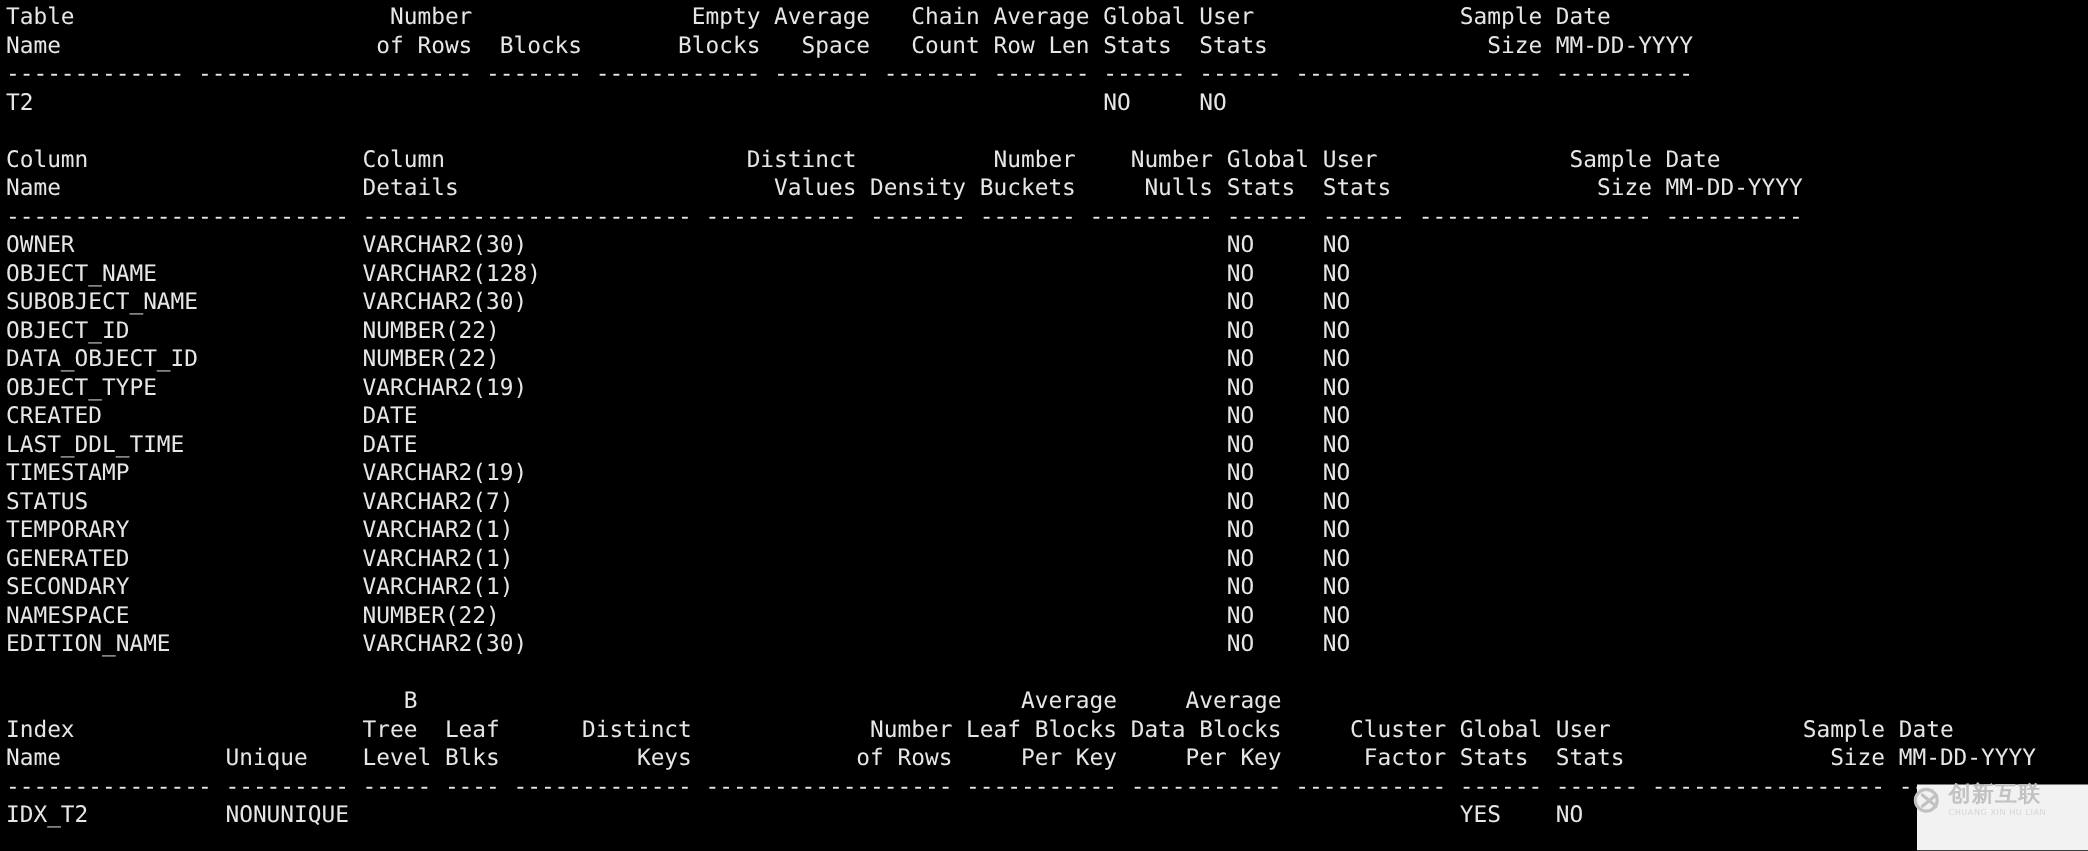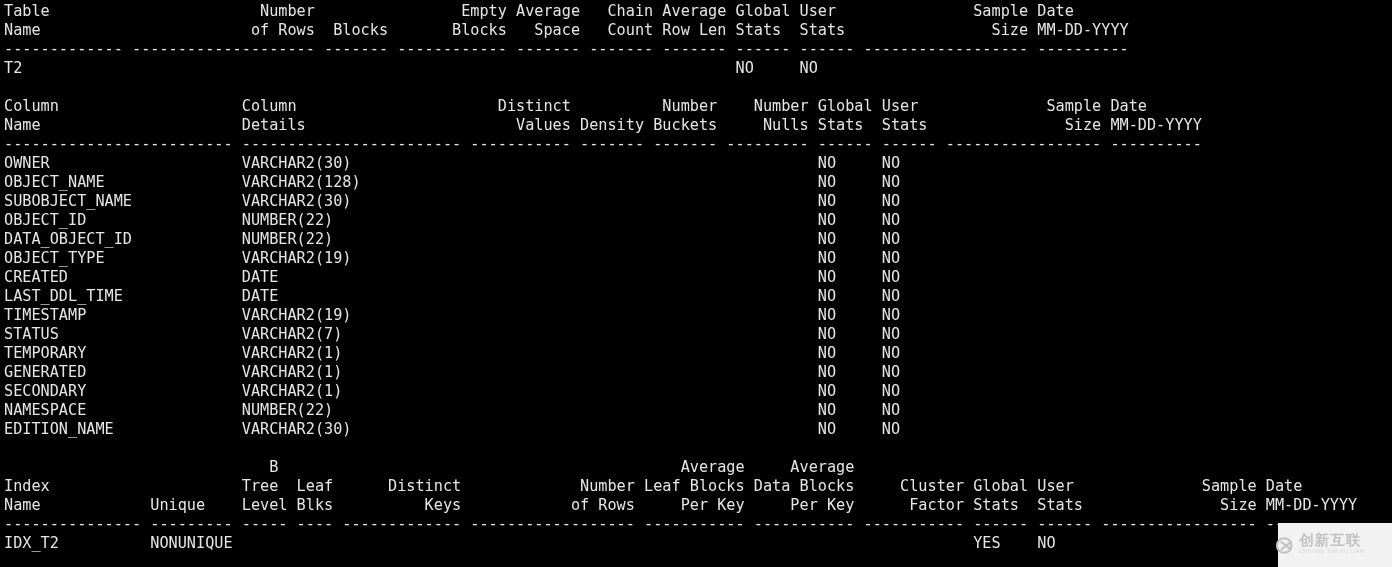--- a/index.html
+++ b/index.html
@@ -19,21 +19,21 @@
     color: #e6e6e6;
     white-space: pre;
     letter-spacing: 0;
   }
   .watermark {
     position: absolute;
     right: 0; bottom: 0;
     width: 114px; height: 44px;
     background: #f2f2f2;
     display: flex;
-    align-items: center;
+    align-items: flex-start;
     justify-content: center;
     gap: 3px;
     z-index: 5;
   }
   .wm-logo { flex: 0 0 auto; width: 21px; height: 21px; }
   .wm-text { display: flex; flex-direction: column; }
   .wm-brand {
     font-family: "DejaVu Sans", "Liberation Sans", sans-serif;
     font-size: 14.5px;
     font-weight: bold;

